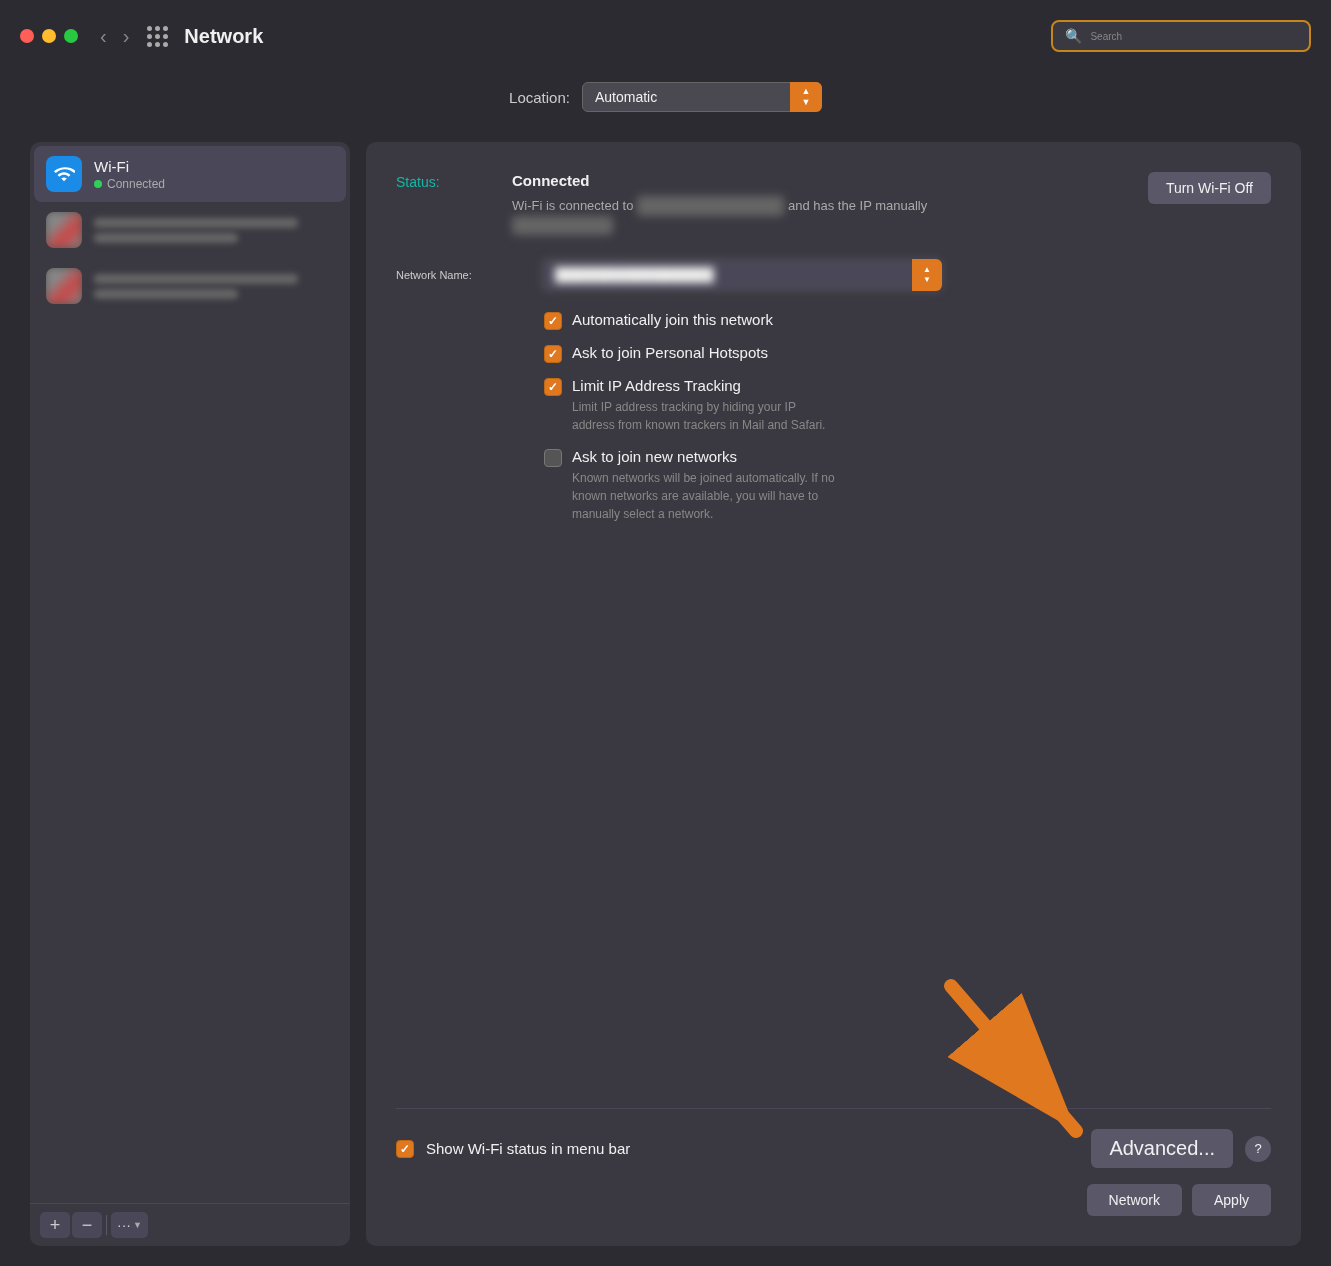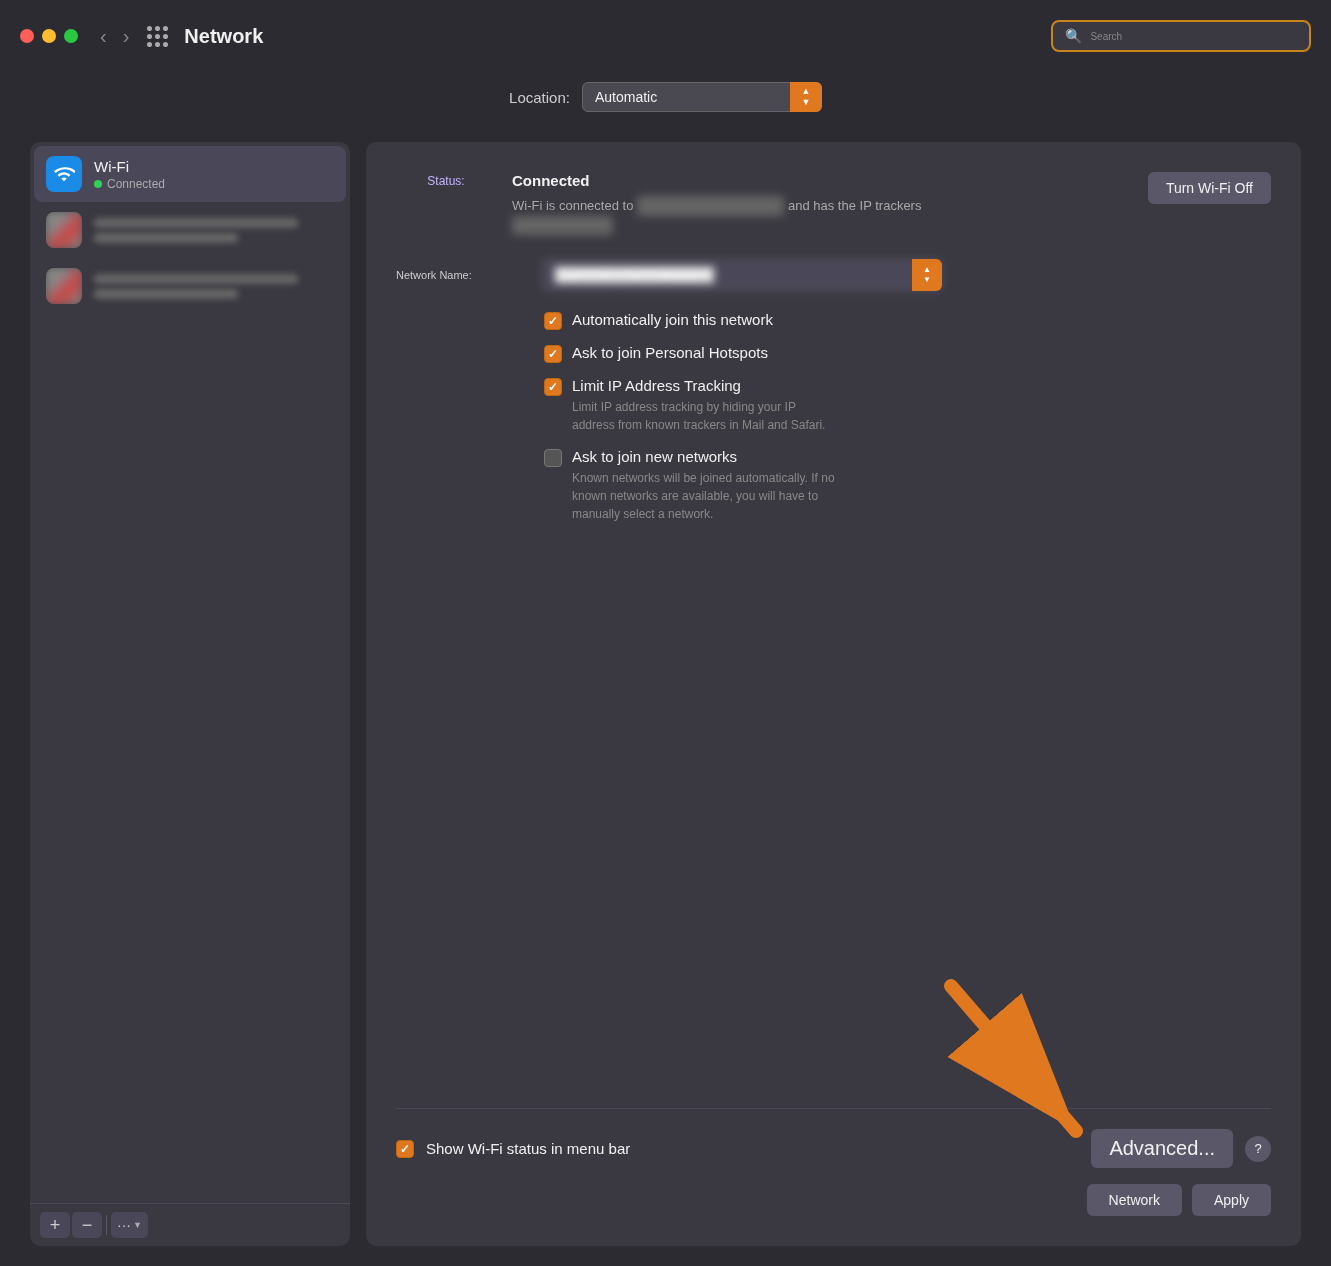--- a/index.html
+++ b/index.html
@@ -313,25 +313,25 @@
       position: relative;
     }
 
     .status-row {
       display: flex;
       align-items: flex-start;
       margin-bottom: 24px;
       gap: 16px;
     }
     .status-label {
-      color: #c4b5fd;
-      font-size: 12px;
+      color: #14b8a6;
+      font-size: 14px;
       padding-top: 2px;
       min-width: 100px;
-      text-align: center;
+      text-align: left;
     }
     .status-info {
       flex: 1;
     }
     .status-connected {
       font-weight: 700;
       font-size: 15px;
       color: #f0f0f0;
     }
     .status-desc {
@@ -647,21 +647,21 @@
 
     <div class="main-panel">
 
       <div class="status-row">
         <span class="status-label">Status:</span>
         <div class="status-info">
           <span class="status-connected">Connected</span>
           <div class="status-desc">
             <span>Wi-Fi is connected to</span>
             <span class="status-desc-blur">████████████████</span>
-            <span>and has the IP trackers</span>
+            <span>and has the IP manually</span>
             <br>
             <span class="status-desc-blur">███████████</span>
           </div>
         </div>
         <button class="turn-off-btn">Turn Wi-Fi Off</button>
       </div>
 
       <div class="network-name-row">
         <span class="field-label">Network Name:</span>
         <div class="network-name-input-wrapper">

